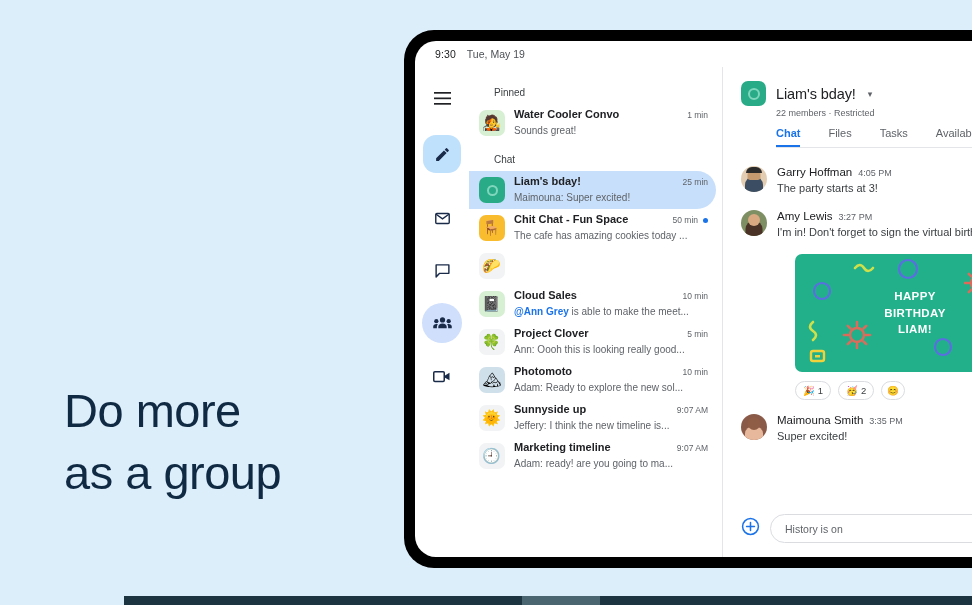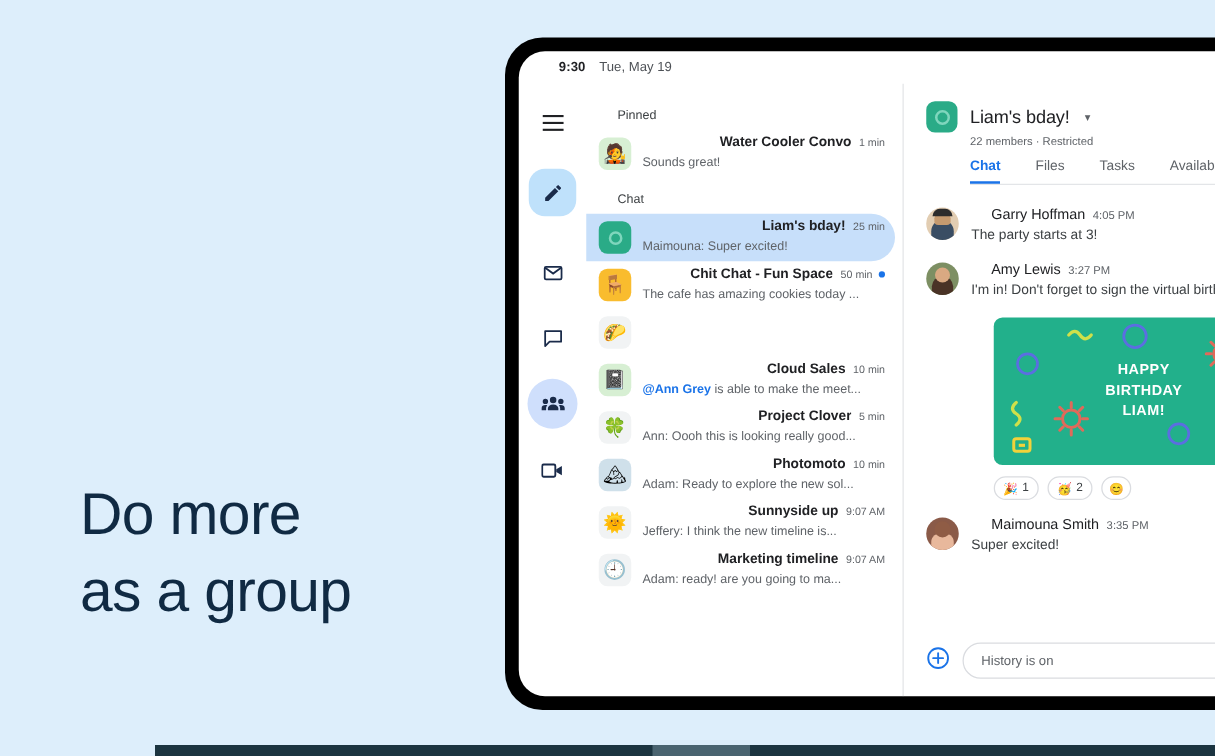--- a/index.html
+++ b/index.html
@@ -41,21 +41,21 @@
   }
 
   
   .statusbar {
     height: 26px;
     display: flex; align-items: center;
     padding-left: 20px;
     gap: 11px;
     font-size: 10.5px;
   }
-  .status-time { font-weight: bold; color: #202124; letter-spacing: .1px; margin-left: 12px; }
+  .status-time { font-weight: normal; color: #202124; letter-spacing: .1px; }
   .status-date { color: #4d5156; }
 
   
   .app { display: flex; height: calc(100% - 26px); }
 
   
   .rail {
     width: 54px;
     display: flex; flex-direction: column;
     align-items: center;
@@ -125,21 +125,20 @@
     flex: none; margin-right: 9px;
     display: flex; align-items: center; justify-content: center;
     font-size: 15px; overflow: hidden;
   }
   .chat-meta { flex: 1; min-width: 0; }
   .chat-topline { display: flex; align-items: baseline; }
   .chat-title {
     font-size: 11px; font-weight: bold; color: #202124;
     white-space: nowrap; overflow: hidden; text-overflow: ellipsis;
     flex: 1;
-    text-align: right;
   }
   .chat-title.reg { font-weight: bold; }
   .chat-time { font-size: 8.5px; color: #5f6368; margin-left: 6px; flex: none; }
   .unread-dot {
     width: 5px; height: 5px; border-radius: 50%;
     background: #1a73e8; margin-left: 5px; flex: none;
   }
   .chat-sub {
     font-size: 10px; color: #5f6368; margin-top: 17px;
     white-space: nowrap; overflow: hidden; text-overflow: ellipsis;
@@ -184,21 +183,21 @@
   .tab.active { color: #1a73e8; font-weight: bold; border-bottom: 2.5px solid #1a73e8; }
 
   .msgs { flex: 1; padding: 18px 0 0 18px; overflow: hidden; }
   .msg { display: flex; gap: 10px; margin-bottom: 14px; }
   .msg-ava {
     width: 26px; height: 26px; border-radius: 50%;
     flex: none; overflow: hidden; position: relative;
   }
   .msg-body { min-width: 0; }
   .msg-head { display: flex; align-items: baseline; gap: 6px; }
-  .msg-author { font-size: 11.5px; color: #202124; margin-left: 16px; }
+  .msg-author { font-size: 11.5px; color: #202124; }
   .msg-time { font-size: 9px; color: #5f6368; }
   .msg-text { font-size: 11px; color: #3c4043; margin-top: 1px; white-space: nowrap; }
 
   
   .bday-card {
     margin: 0 0 0 54px;
     width: 240px; height: 118px;
     background: #22b08b;
     border-radius: 7px;
     position: relative; overflow: hidden;

